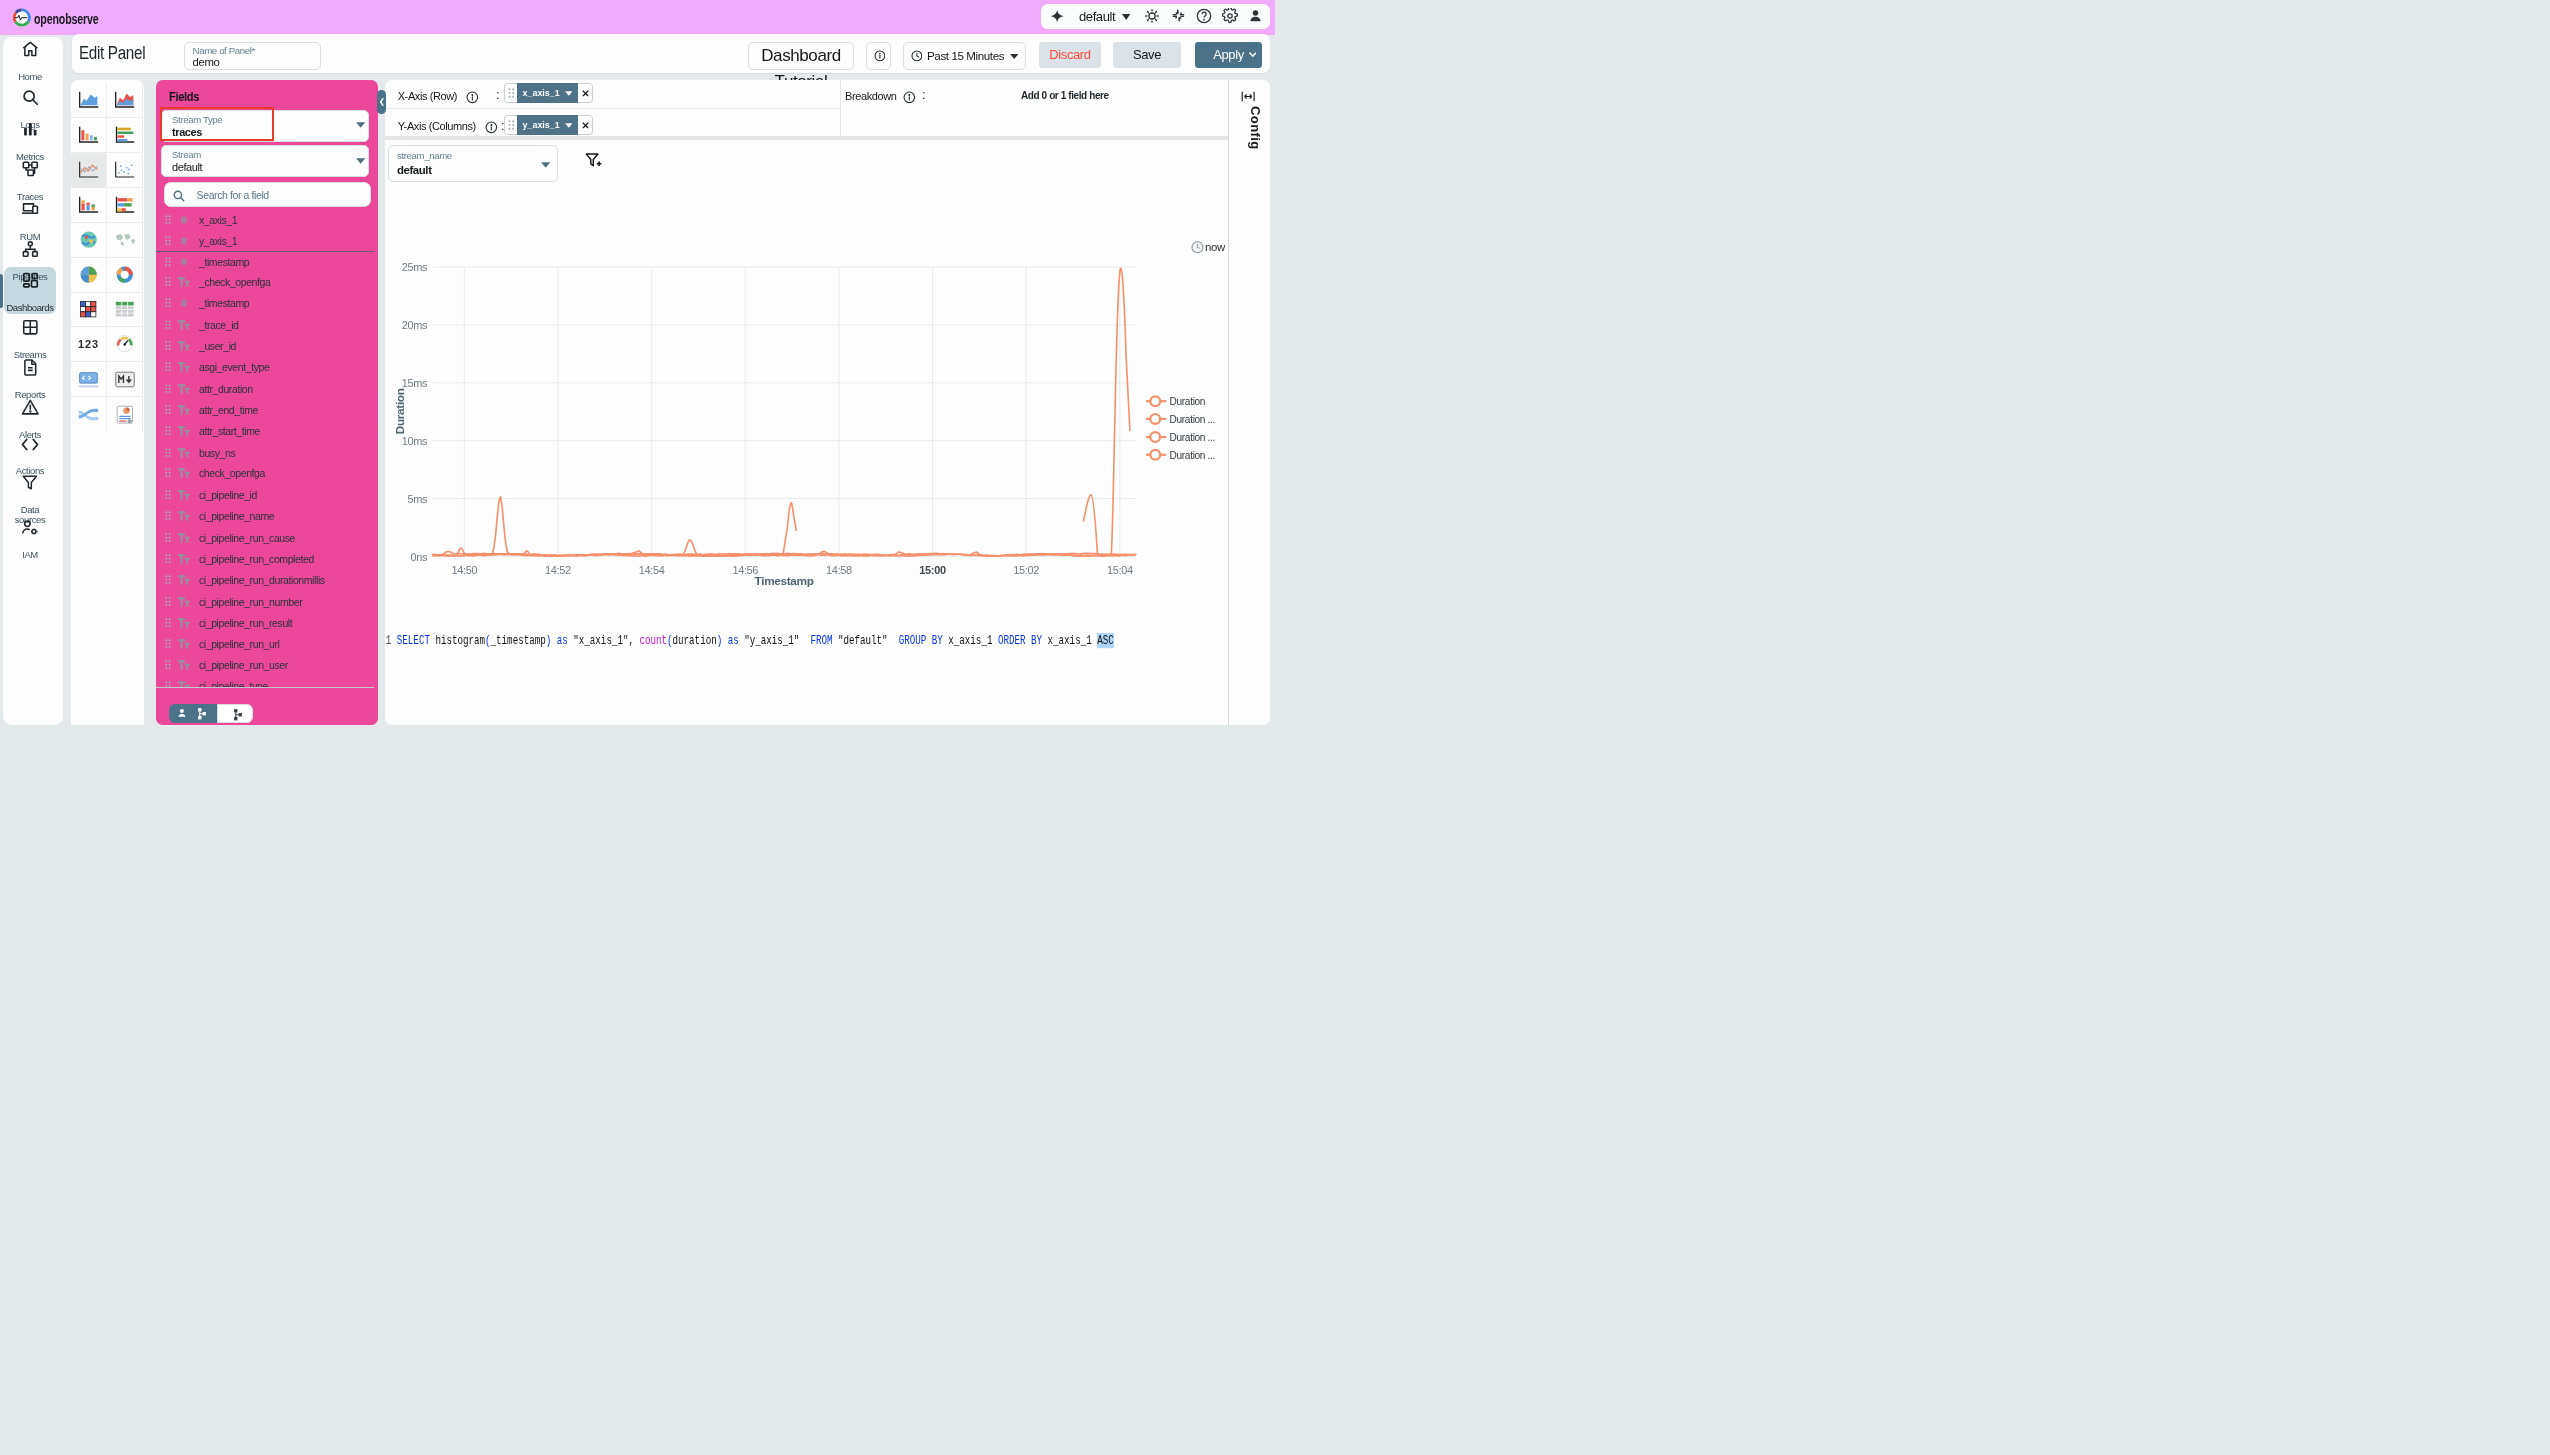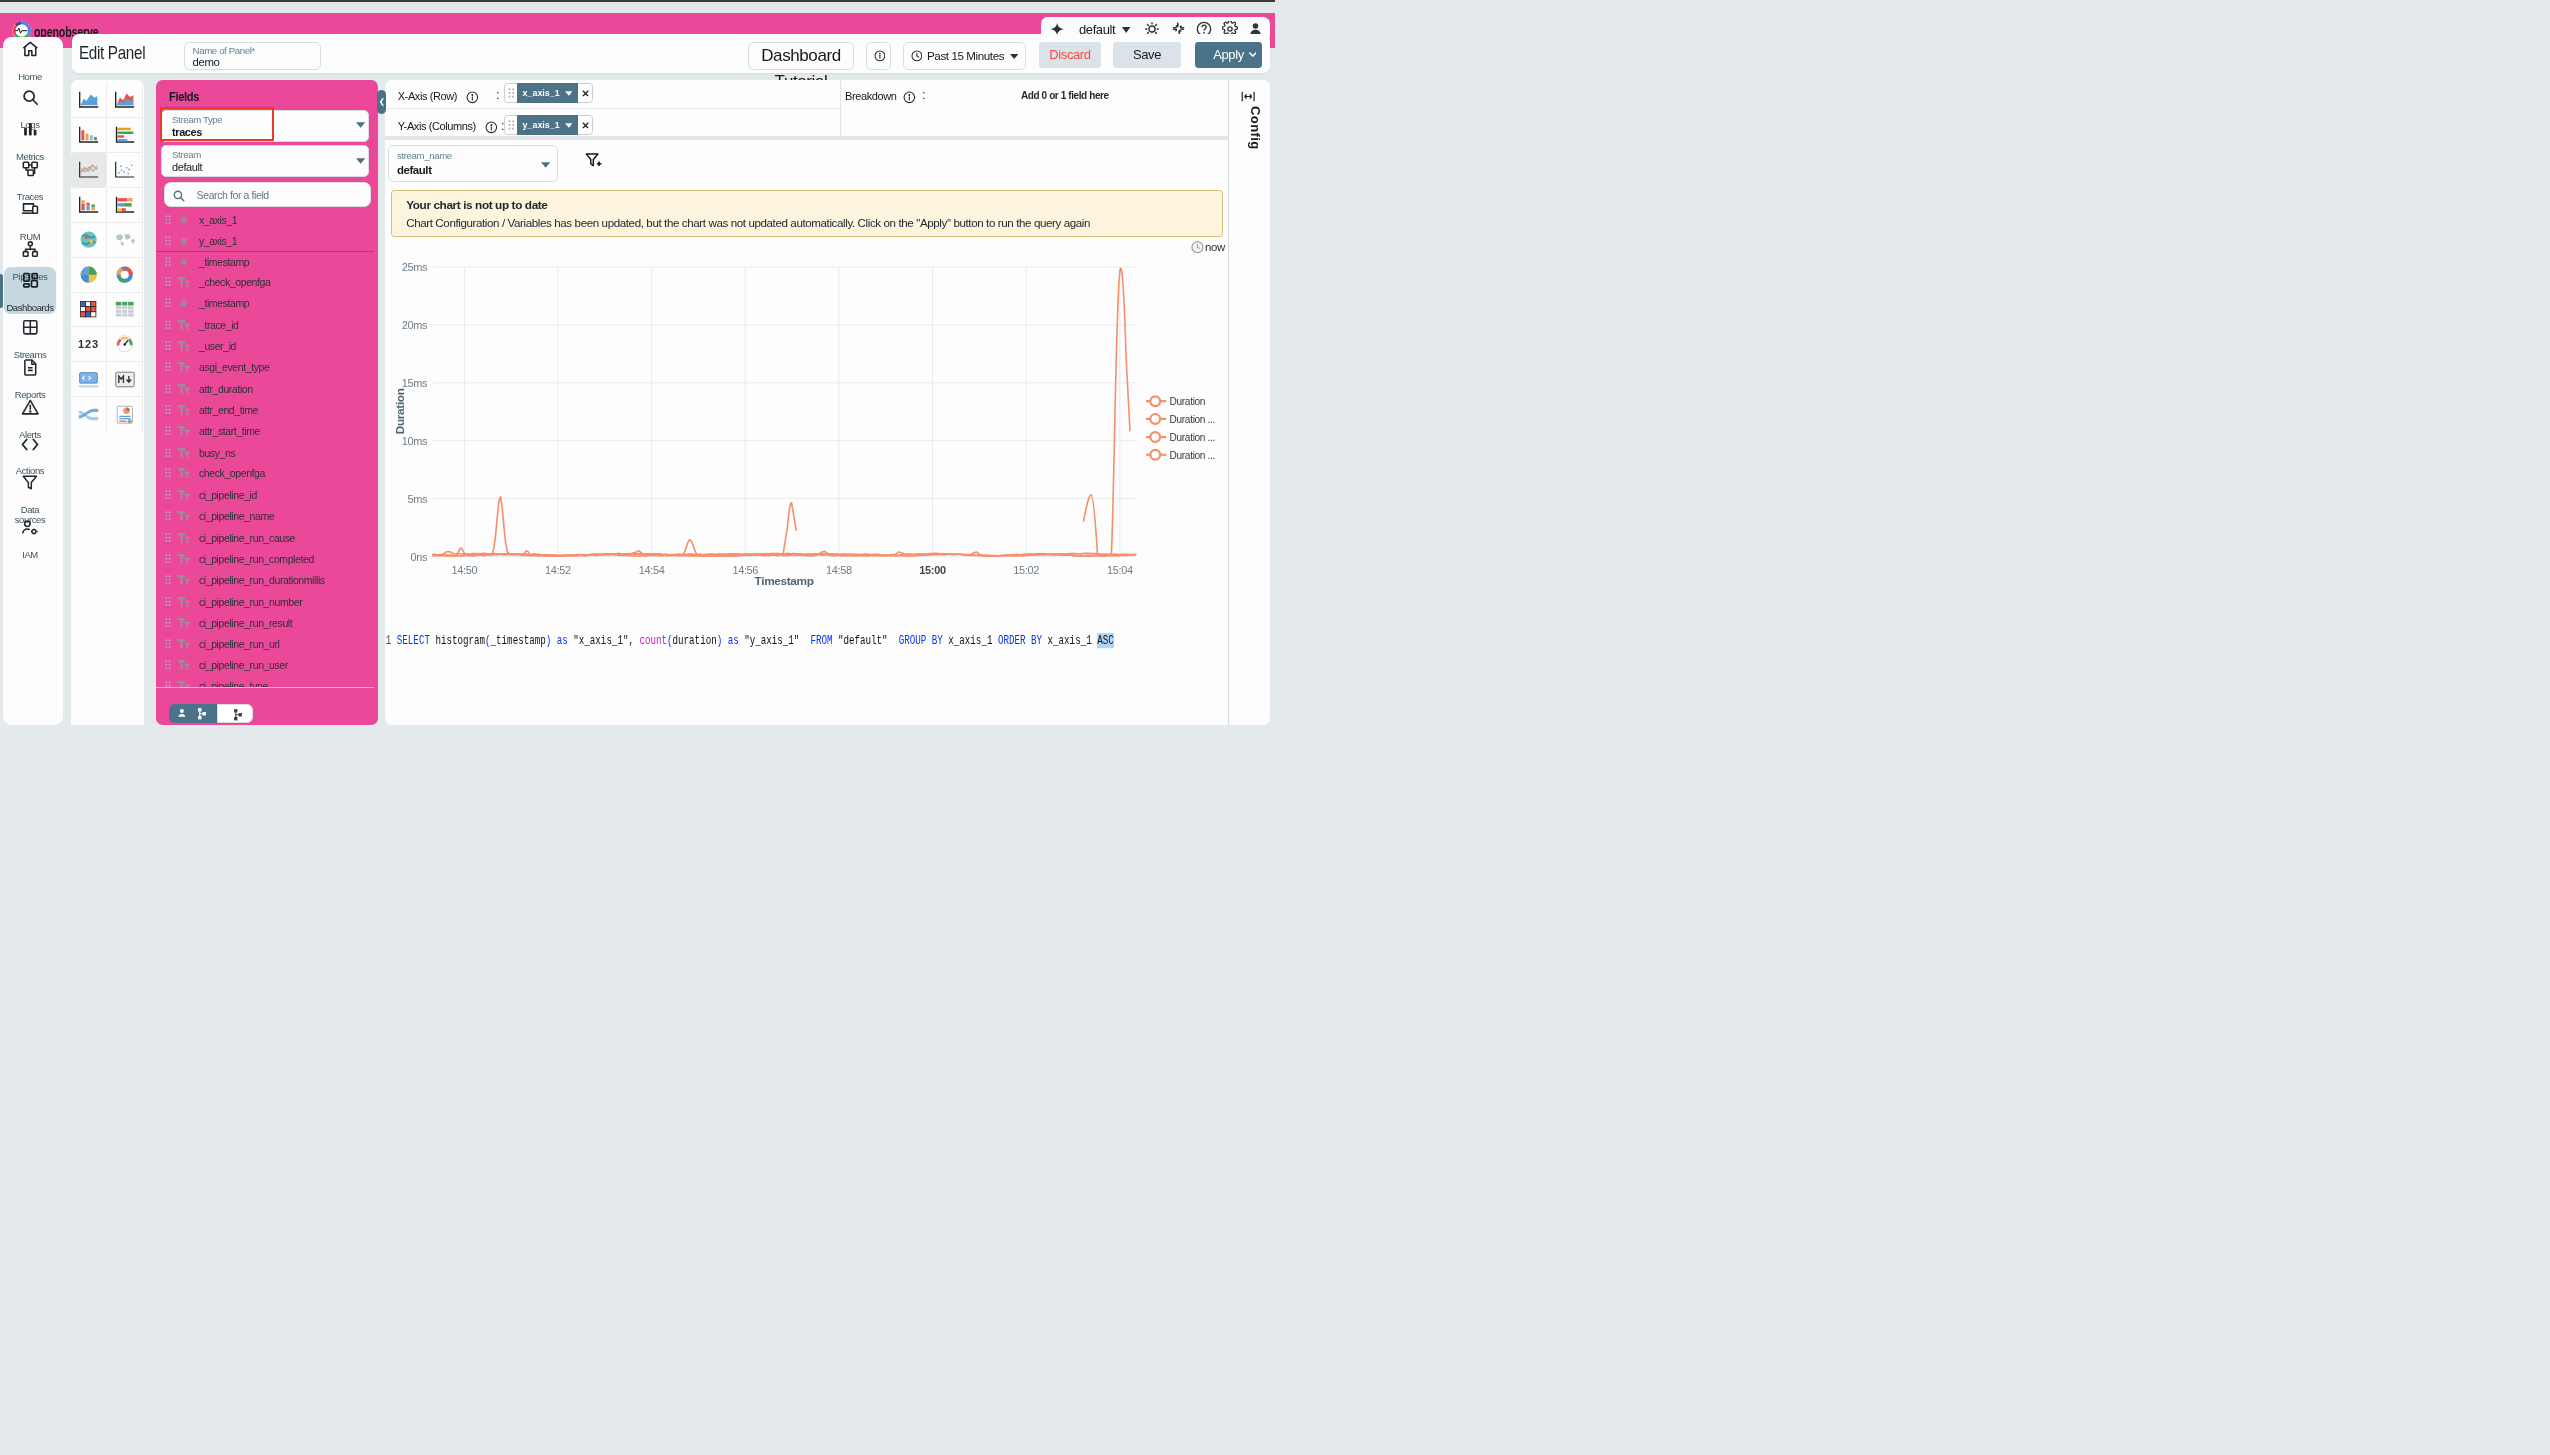--- a/index.html
+++ b/index.html
@@ -1,20 +1,20 @@
 <!DOCTYPE html>
 <html style="font-size:13.5px"><head>
 <meta charset="utf-8">
 <style>
 * { margin:0; padding:0; box-sizing:border-box; }
 html,body { width:1275px; height:728px; overflow:hidden; }
 body { font-family:"Liberation Sans", sans-serif; background:#e4e9ec; position:relative; color:#1d262b; letter-spacing:-0.4px; }
 .abs { position:absolute; }
 .topstrip { position:absolute; left:0; top:0; width:1275px; height:1.7px; background:#3a3a3b; }
-.appheader { position:absolute; left:0; top:13px; width:1459px; height:35px; background:#ec4899; }
+.appheader { position:absolute; left:0; top:0; width:1459px; height:35px; background:#f0abfc; }
 .logo { position:absolute; left:11.8px; top:7.6px; width:19.4px; height:19.4px; }
 .logotext { position:absolute; left:34px; top:11px; font-size:14px; font-weight:800; color:#15191c; letter-spacing:-0.2px; transform:scaleX(0.76); transform-origin:0 0; }
 .hdr-right { position:absolute; left:1041px; top:4.2px; width:229px; height:24.5px; background:#fbfcfc; border-radius:6.7px; }
 .sidebar { position:absolute; left:3.4px; top:37px; width:60px; height:688px; background:#fdfdfe; border-radius:8.4px; }
 .sb-item { position:absolute; left:0; width:60px; text-align:center; color:#3d545f; }
 .sb-item svg { display:block; margin:0 auto; }
 .sb-label { font-size:9.5px; line-height:10px; margin-top:13px; }
 .sb-sel { position:absolute; left:4.2px; top:267px; width:52px; height:47px; background:#c5d7df; border-radius:6.7px; }
 .sb-pill { position:absolute; left:0px; top:274px; width:2.5px; height:34px; background:#4a7389; border-radius:0 2.5px 2.5px 0; }
 .editcard { position:absolute; left:72px; top:34px; width:1198px; height:39px; background:#fdfdfe; border-radius:6.7px; box-shadow:0 0.8px 1.7px rgba(0,0,0,0.06); }
@@ -946,24 +946,20 @@
     <svg class="abs" style="left:152px;top:16px" width="9.3" height="5.9" viewBox="0 0 10 6">
         <path d="M0 0 L10 0 L5 6 Z" fill="#51707f"></path>
       </svg>
   </div>
   <div class="abs" style="left:199px;top:71px;width:18.6px;height:18.6px">
     <svg width="18.6" height="18.6" viewBox="0 0 24 24" fill="none" stroke="#16191c" stroke-width="1.9" stroke-linejoin="round">
         <path d="M3 4h15l-6 7v8l-3.2-2.4V11z"></path>
         <path d="M16.5 16.5h6M19.5 13.5v6" stroke-width="2.1"></path>
       </svg>
   </div>
-  <div class="abs" style="left:5.9px;top:110px;width:832px;height:47px;background:#fcf4dd;border:0.8px solid #d9bc76;border-radius:3.4px">
-    <div class="abs" style="left:14.3px;top:6.7px;font-size:11.8px;font-weight:700;color:#1d262b">Your chart is not up to date</div>
-    <div class="abs" style="left:14.3px;top:25px;font-size:11.6px;color:#1d262b">Chart Configuration / Variables has been updated, but the chart was not updated automatically. Click on the "Apply" button to run the query again</div>
-  </div>
   <svg class="abs" style="left:0;top:160px" width="885" height="362" viewBox="0 0 1049 429" font-family="Liberation Sans, sans-serif">
 <line x1="94" y1="32" x2="94" y2="375" stroke="#e3e7e9" stroke-width="1"></line>
 <line x1="205" y1="32" x2="205" y2="375" stroke="#e3e7e9" stroke-width="1"></line>
 <line x1="316" y1="32" x2="316" y2="375" stroke="#e3e7e9" stroke-width="1"></line>
 <line x1="427" y1="32" x2="427" y2="375" stroke="#e3e7e9" stroke-width="1"></line>
 <line x1="538" y1="32" x2="538" y2="375" stroke="#e3e7e9" stroke-width="1"></line>
 <line x1="649" y1="32" x2="649" y2="375" stroke="#e3e7e9" stroke-width="1"></line>
 <line x1="760" y1="32" x2="760" y2="375" stroke="#e3e7e9" stroke-width="1"></line>
 <line x1="871" y1="32" x2="871" y2="375" stroke="#e3e7e9" stroke-width="1"></line>
 <line x1="57" y1="32" x2="890" y2="32" stroke="#e3e7e9" stroke-width="1"></line>

